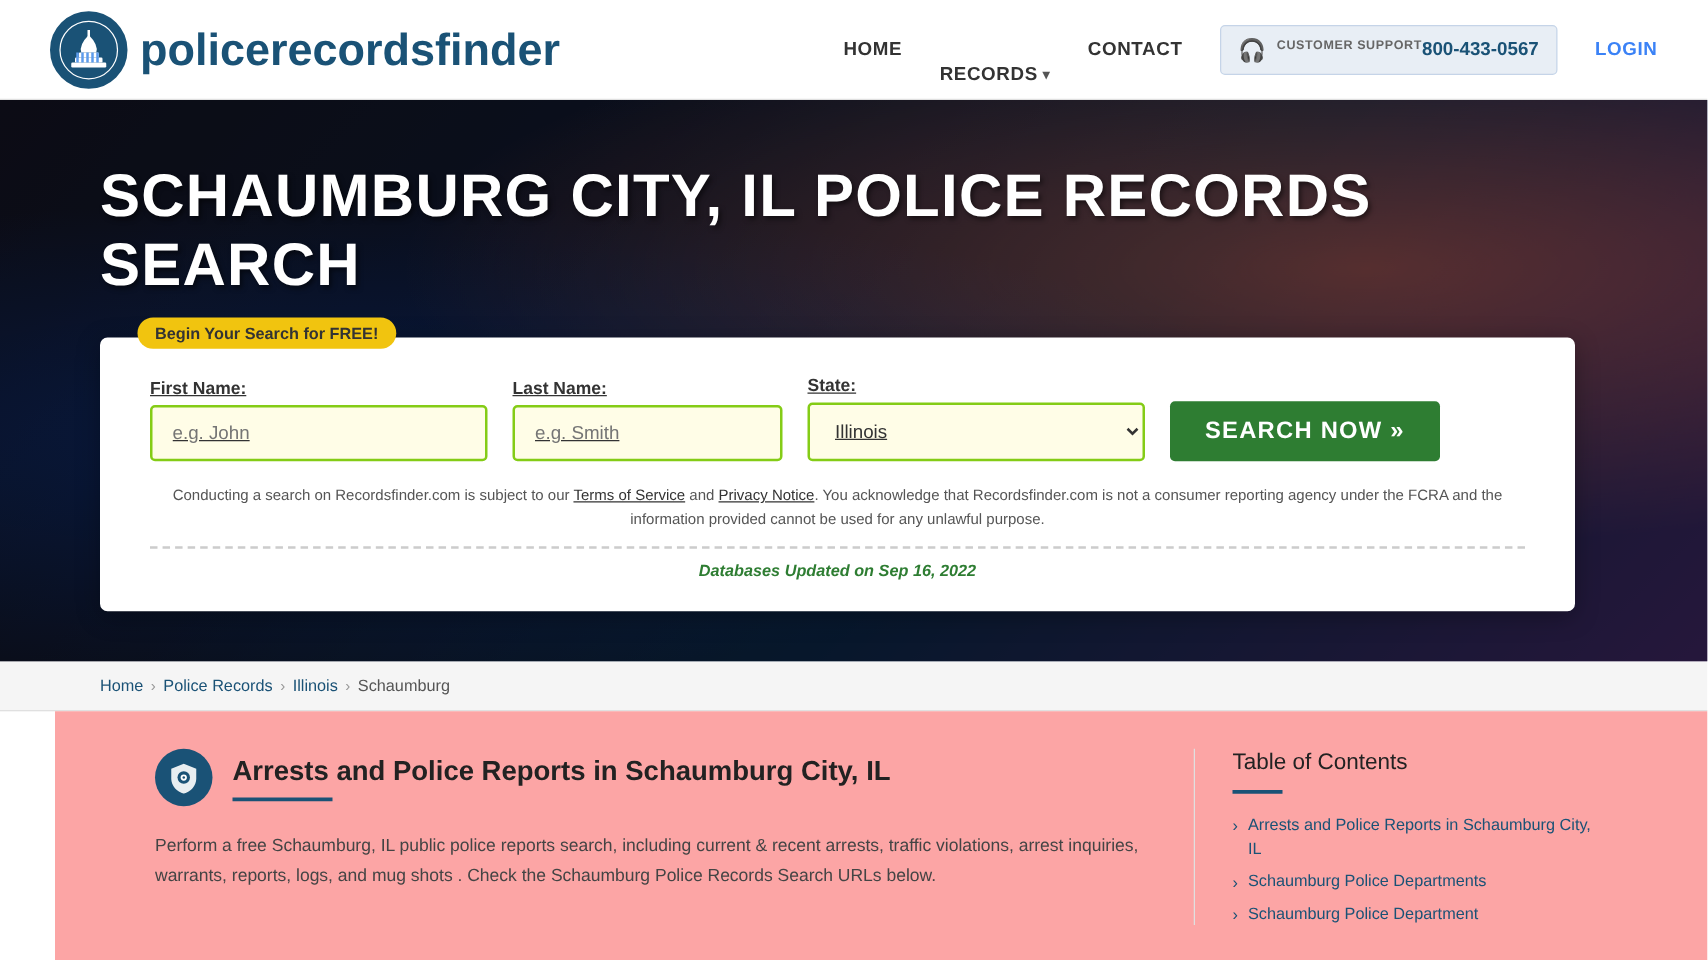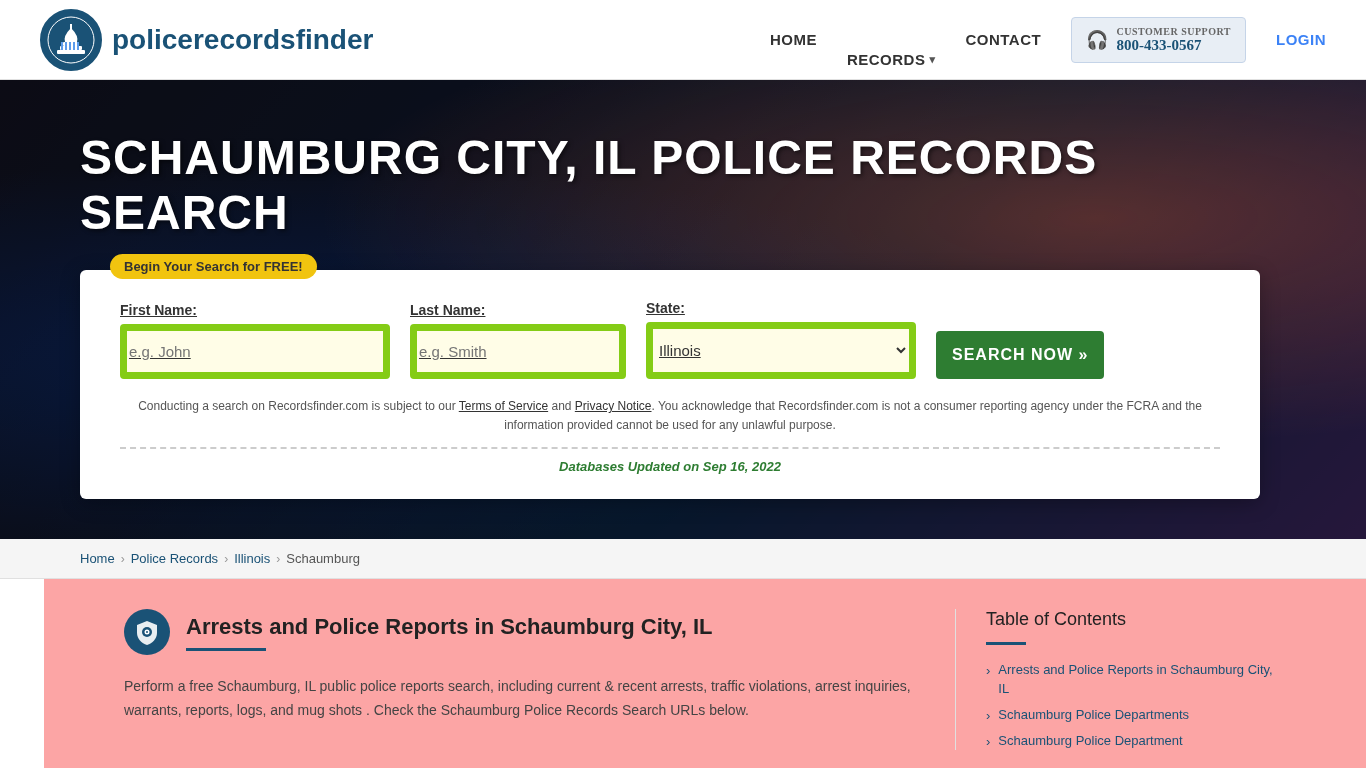--- a/index.html
+++ b/index.html
@@ -29,21 +29,21 @@
       display: flex;
       align-items: center;
       justify-content: center;
       overflow: hidden;
     }
     .logo-circle svg {
       width: 48px;
       height: 48px;
     }
     .logo-text {
-      font-size: 28px;
+      font-size: 36px;
       color: #1a5276;
       font-weight: 400;
     }
     .logo-text span {
       font-weight: 900;
       color: #1a5276;
     }
     .logo-finder {
       color: #2980b9;
       font-weight: 900;
@@ -82,22 +82,20 @@
       border-radius: 4px;
       padding: 8px 14px;
       cursor: pointer;
     }
     .support-icon {
       font-size: 18px;
       color: #1a5276;
     }
     .support-text {
       display: flex;
-      flex-direction: column;
-      font-family: Liberation Serif, serif;
     }
     .support-label {
       font-size: 10px;
       color: #666;
       font-weight: 600;
       letter-spacing: 0.5px;
     }
     .support-number {
       font-size: 15px;
       font-weight: 700;
@@ -176,38 +174,38 @@
       flex-direction: column;
       gap: 6px;
       text-decoration: underline;
     }
     .field-group label {
       font-size: 14px;
       font-weight: 600;
       color: #333;
     }
     .field-group input, .field-group select {
-      padding: 12px 2px;
-      border: 7px solid #84cc16;
+      padding: 12px 16px;
+      border: 2px solid #84cc16;
       border-radius: 4px;
       font-size: 15px;
       background: #fffde7;
       color: #888;
       outline: none;
     }
     .field-group.first-name input { width: 270px; }
     .field-group.last-name input { width: 216px; }
     .field-group.state select { width: 270px; color: #333; }
     .search-btn {
       background: #2e7d32;
       color: #fff;
-      font-size: 16px;
+      font-size: 19px;
       font-weight: 900;
       letter-spacing: 1px;
-      padding: 12px 16px;
+      padding: 12px 28px;
       border: none;
       border-radius: 4px;
       cursor: pointer;
       white-space: nowrap;
       height: 48px;
     }
     .disclaimer {
       font-size: 12px;
       color: #555;
       text-align: center;

